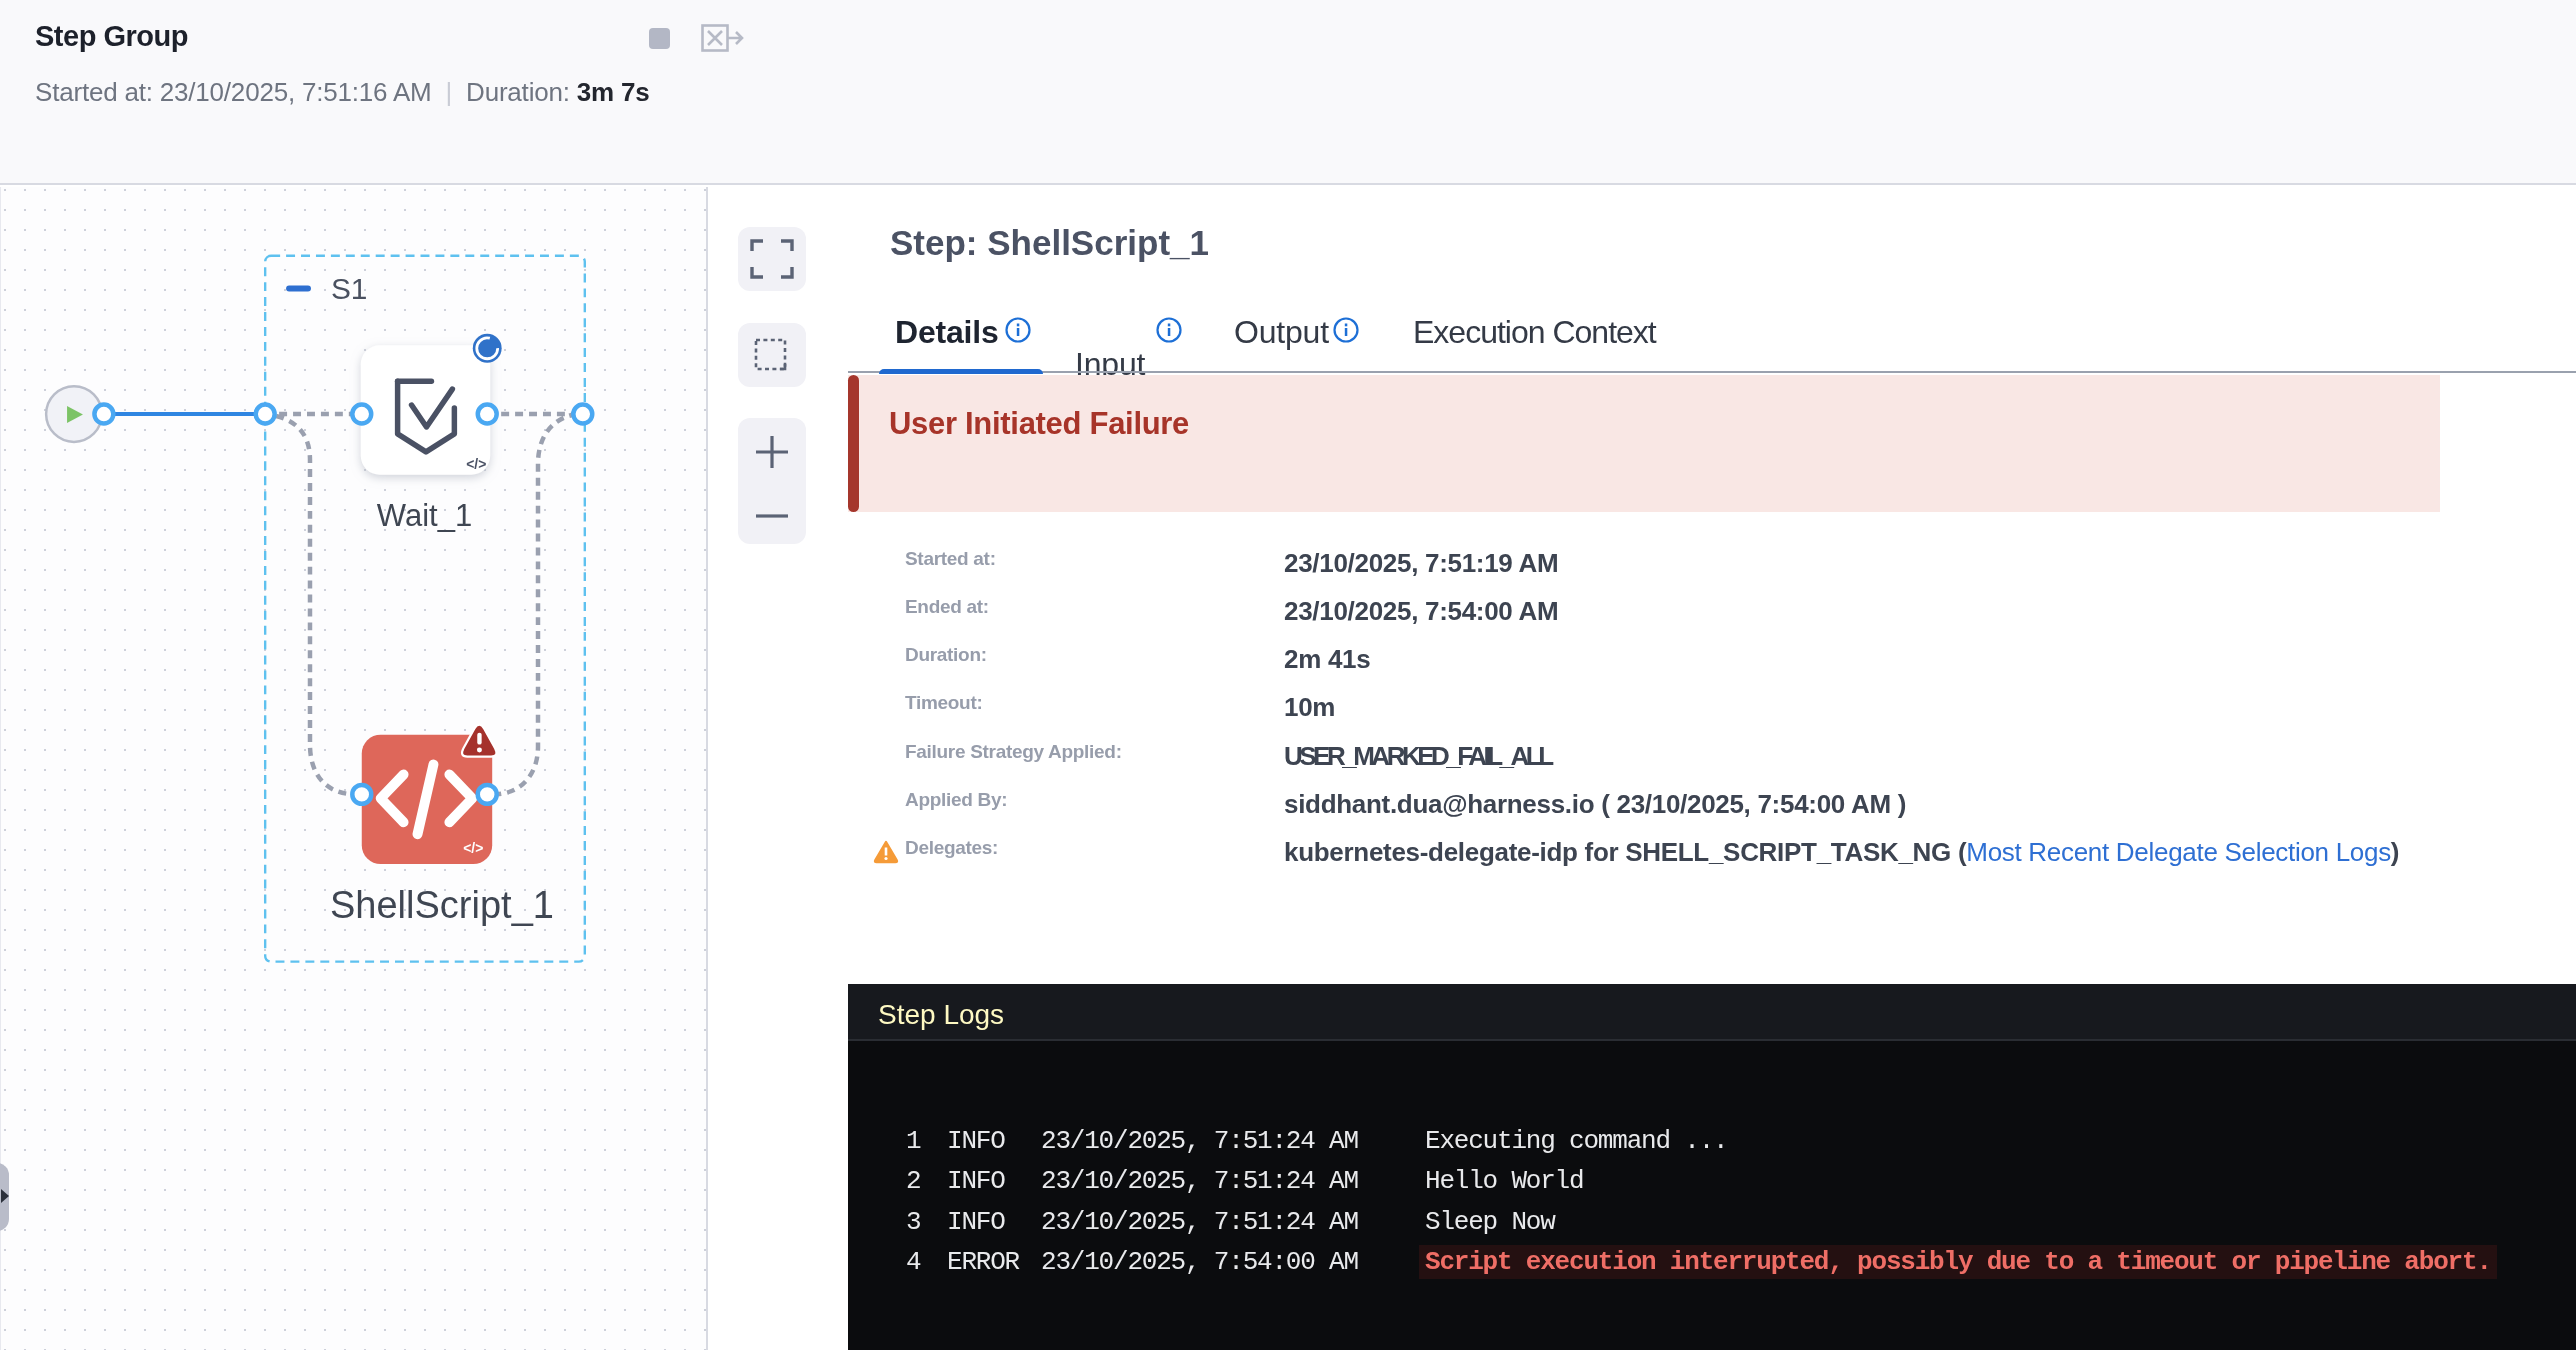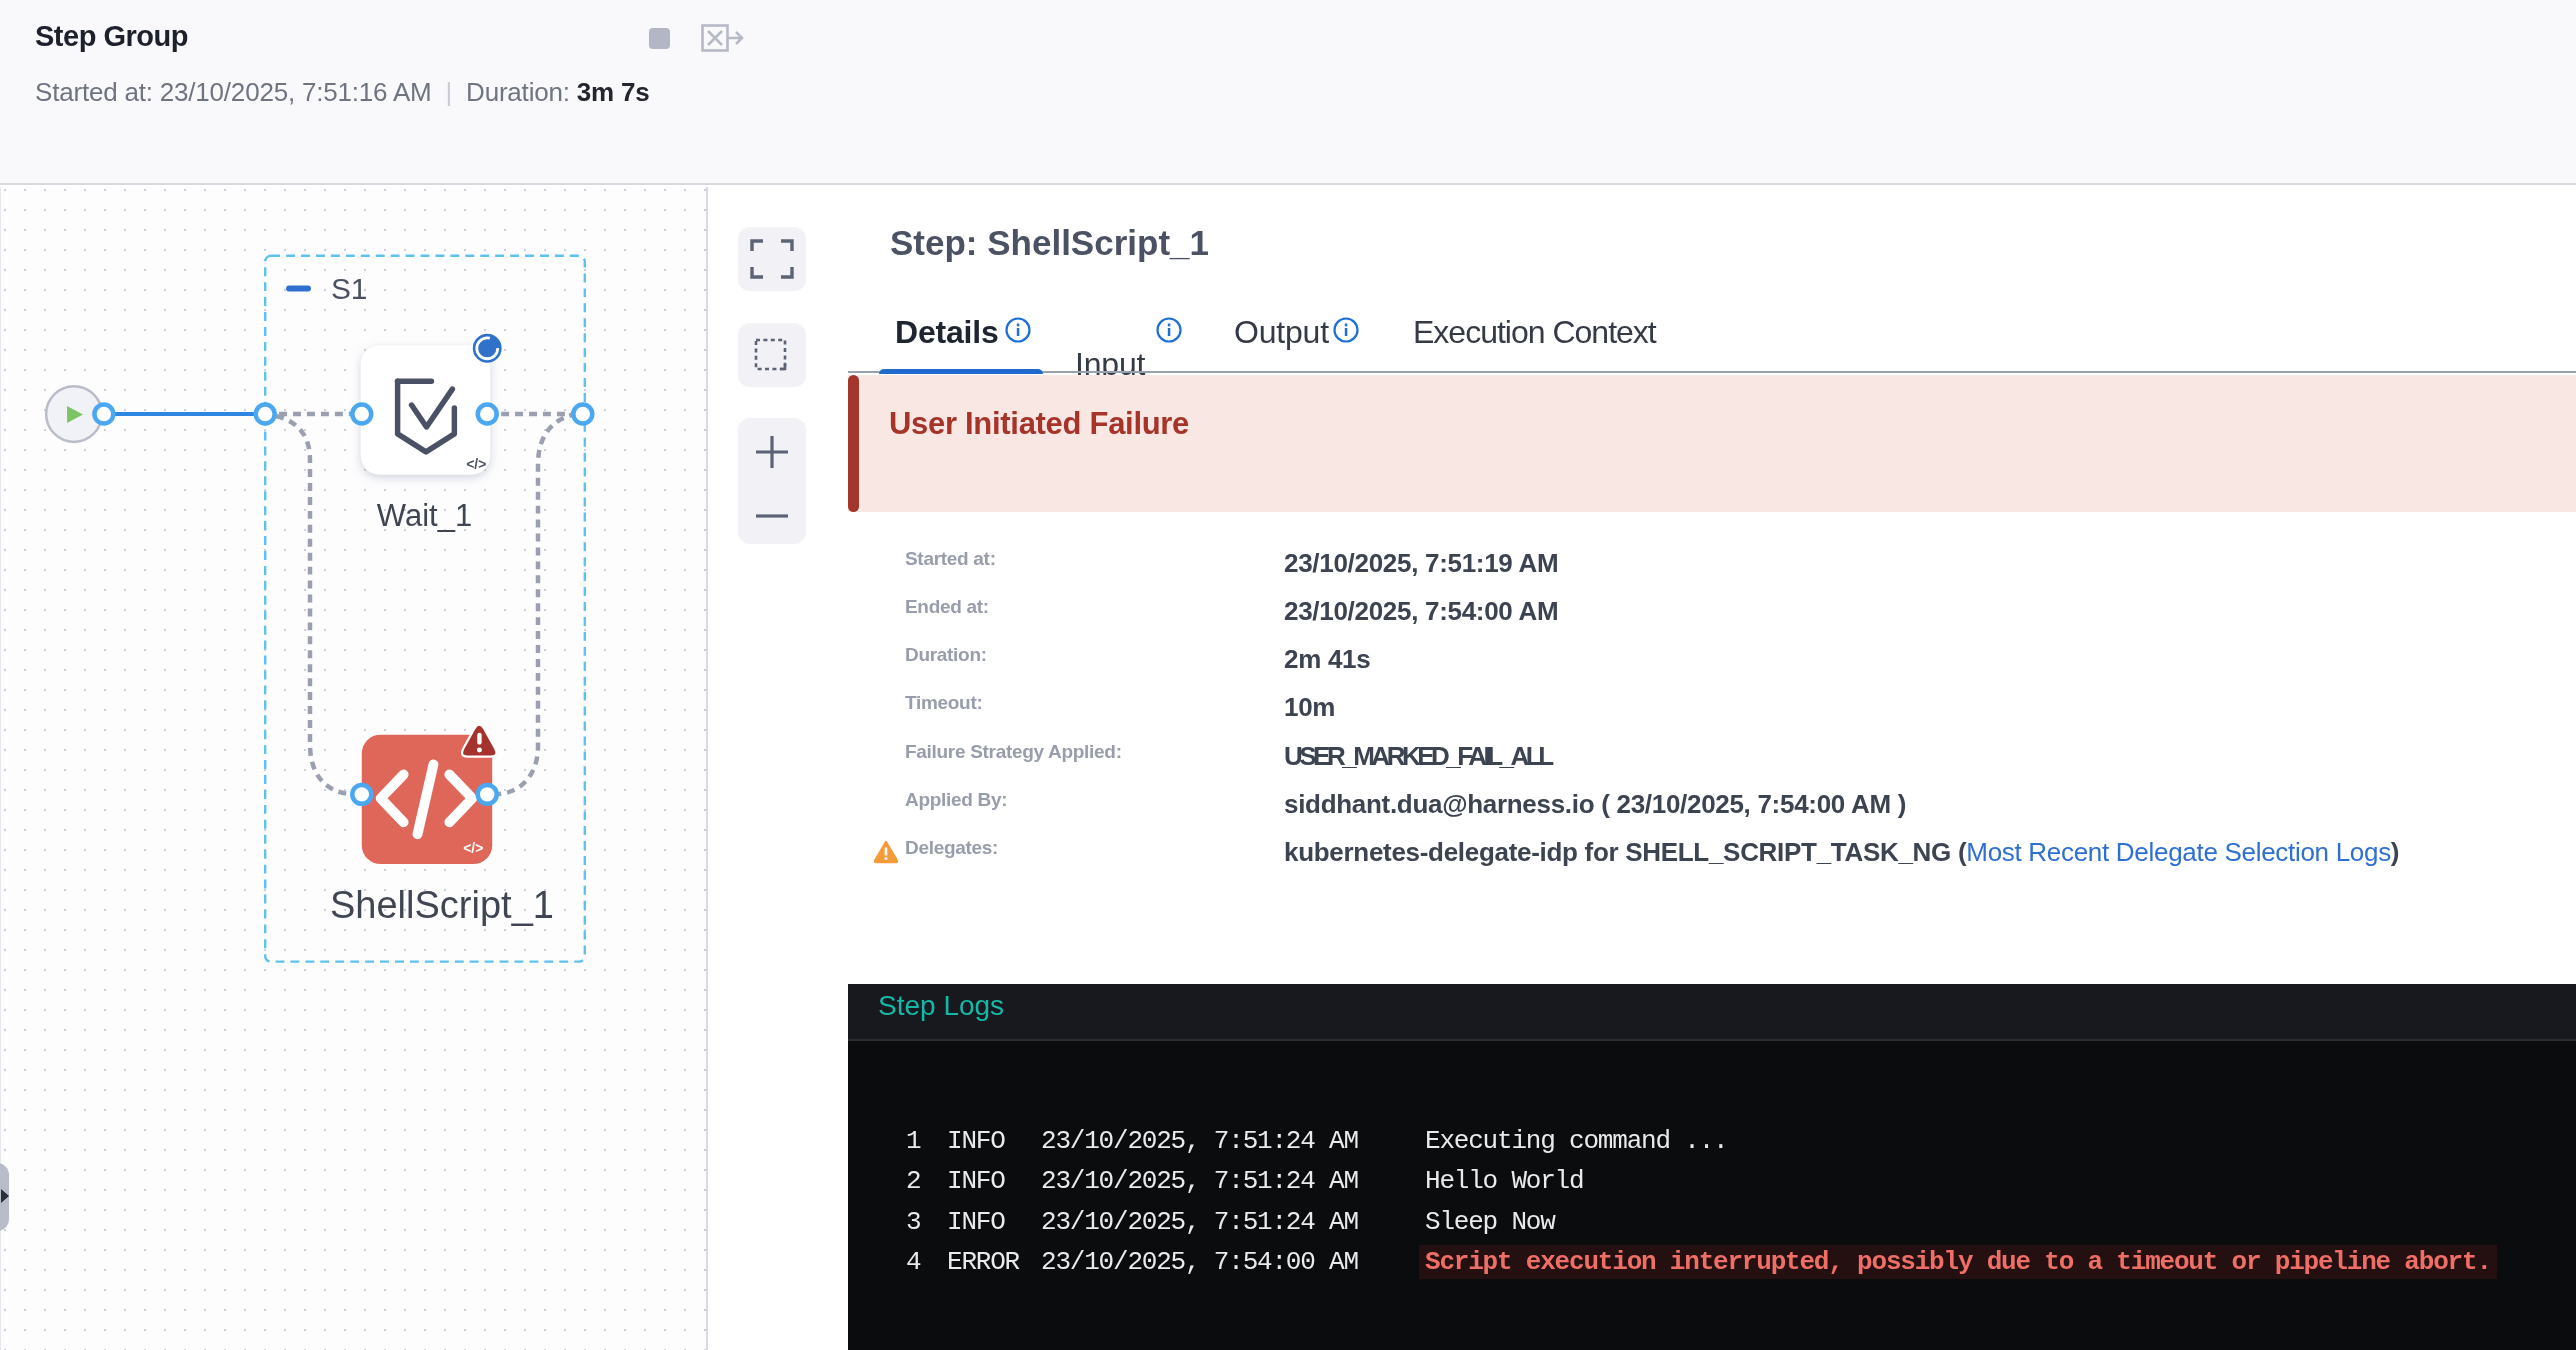--- a/index.html
+++ b/index.html
@@ -34,35 +34,35 @@
 
   
   #rpanel { position:absolute; left:848px; top:187px; width:1728px; height:1163px; background:#ffffff; }
   #steptitle { position:absolute; left:42px; top:36px; font-size:35px; font-weight:700; color:#4b5264; }
 
   .tab { position:absolute; top:127px; font-size:32px; color:#343a46; letter-spacing:-0.2px; }
   .tab.active { font-weight:700; color:#1e2430; }
   #tabline { position:absolute; left:0; top:184px; width:1728px; height:2px; background:#9aa1ae; }
   #tabunder { position:absolute; left:31px; top:182px; width:164px; height:5px; background:#2069cf; border-radius:5px 5px 0 0; }
 
-  #banner { position:absolute; left:0; top:188px; width:1728px; height:137px; background:#f9e7e4;text-align:right; }
+  #banner { position:absolute; left:0; top:188px; width:1592px; height:137px; background:#f9e7e4;text-align:right; }
   #banner .accent { position:absolute; left:0; top:0; width:11px; height:137px; background:#a5362c; border-radius:6px; }
   #banner .btxt { position:absolute; left:41px; top:31px; font-size:31px; font-weight:700; color:#a73429; letter-spacing:-0.3px; }
   .dlabel { position:absolute; left:57px; font-size:19px; font-weight:700; color:#979dab; letter-spacing:-0.3px; }
   .dvalue { position:absolute; left:436px; font-size:26px; font-weight:700; color:#3d4451; letter-spacing:-0.3px; }
   .dvalue .lnk { color:#2e6fd3; font-weight:400; }
 
   #vbtn { position:absolute; left:436px; top:694px; width:416px; height:47px; background:#ffffff;
     border:2px solid #2e6fd3; border-radius:9px; color:#2566c7; font-weight:700; font-size:30px;
     text-align:center; line-height:43px; }
 
   
   #logpanel { position:absolute; left:848px; top:984px; width:1728px; height:367px; background:#0b0c0e; }
   #loghdr { position:absolute; left:0; top:0; width:1728px; height:57px; background:#17191e; border-bottom:2px solid #2a2d33; }
-  #loghdr span { position:absolute; left:30px; top:6px; font-size:28px; color:#14b8a6; }
+  #loghdr span { position:absolute; left:30px; top:15px; font-size:28px; color:#fef9c3; }
   .logline { position:absolute; font-family:"Liberation Mono", monospace; font-size:26px; letter-spacing:-1.2px; color:#e9eaec; white-space:pre; }
   .logline .err { color:#ef6e66; background:#241011; font-weight:700; padding:2px 6px; }
 
   
   #fab { position:absolute; left:-34px; top:976px; width:42px; height:68px; background:#b9bcc9; border-radius:12px; }
   #fabarrow { position:absolute; left:0px; top:1002px; width:0; height:0;
     border-top:7px solid transparent; border-bottom:7px solid transparent; border-left:8px solid #2a2f3a; }
 </style>
 </head>
 <body>

